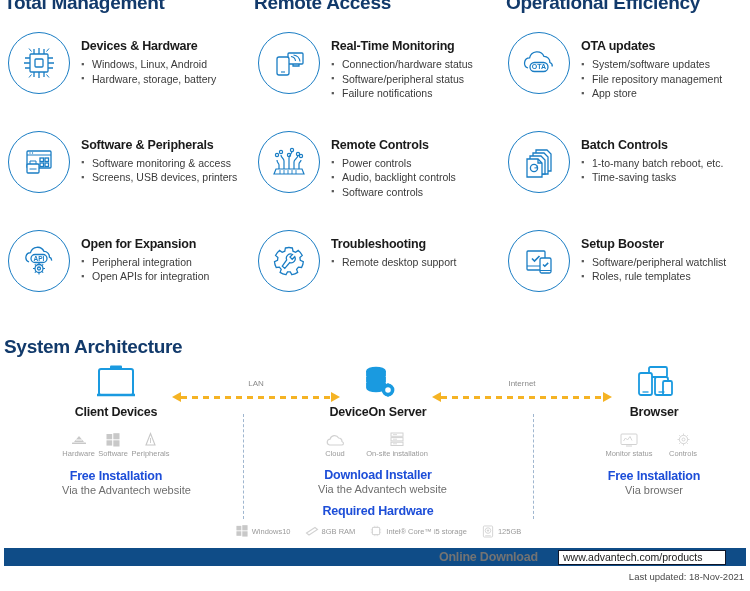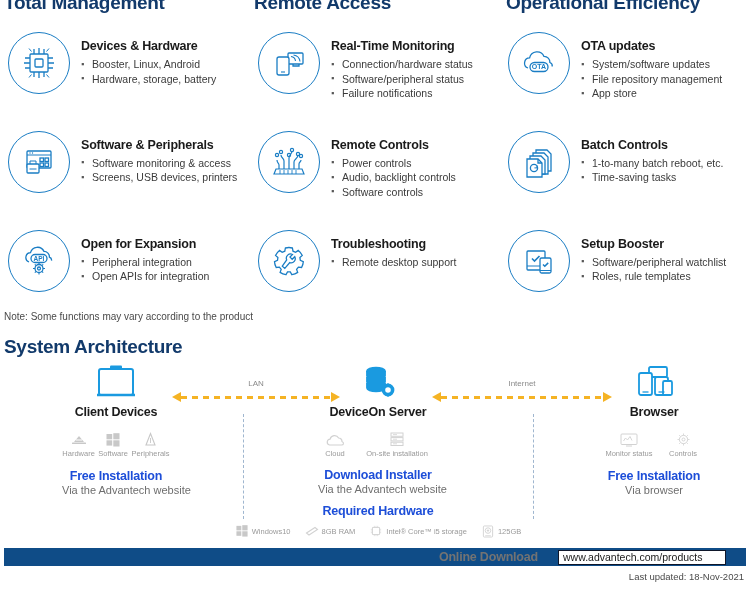--- a/index.html
+++ b/index.html
@@ -174,21 +174,21 @@
           <svg width="40" height="40" viewBox="0 0 40 40" fill="none" stroke="#1a7dc4" stroke-width="1.3">
             <rect x="11" y="11" width="18" height="18" rx="1"></rect>
             <rect x="16" y="16" width="8" height="8" rx="1"></rect>
             <path d="M15 11V6M20 11V5M25 11V6M15 29v5M20 29v6M25 29v5M11 15H6M11 20H5M11 25H6M29 15h5M29 20h6M29 25h5"></path>
             <path d="M12.5 8.5 10 5.5M27.5 8.5 30 5.5M12.5 31.5 10 34.5M27.5 31.5 30 34.5" stroke-width="1"></path>
           </svg>
         </div>
         <div class="ftext">
           <div class="ftitle">Devices &amp; Hardware</div>
           <ul class="flist">
-            <li>Booster, Linux, Android</li>
+            <li>Windows, Linux, Android</li>
             <li>Hardware, storage, battery</li>
           </ul>
         </div>
       </div>
 
       <div class="fcell">
         <div class="icon-circle">
           <svg width="40" height="40" viewBox="0 0 40 40" fill="none" stroke="#1a7dc4" stroke-width="1.3">
             <rect x="19" y="10" width="15" height="11" rx="1"></rect>
             <path d="M24 21v2h6v-2"></path>
@@ -355,21 +355,20 @@
             <li>Software/peripheral watchlist</li>
             <li>Roles, rule templates</li>
           </ul>
         </div>
       </div>
 
     </div>
 
   </div>
 
-  <div class="note">Note: Some functions may vary according to the product</div>
 
   <div class="sa-title">System Architecture</div>
 
   <div class="arch">
 
     <div class="vdivider" style="left:243px; top:52px; height:105px;"></div>
     <div class="vdivider" style="left:533px; top:52px; height:105px;"></div>
 
     <div class="link" style="left:172px; top:30px; width:168px; height:11px;">
       <div class="lname">LAN</div>

